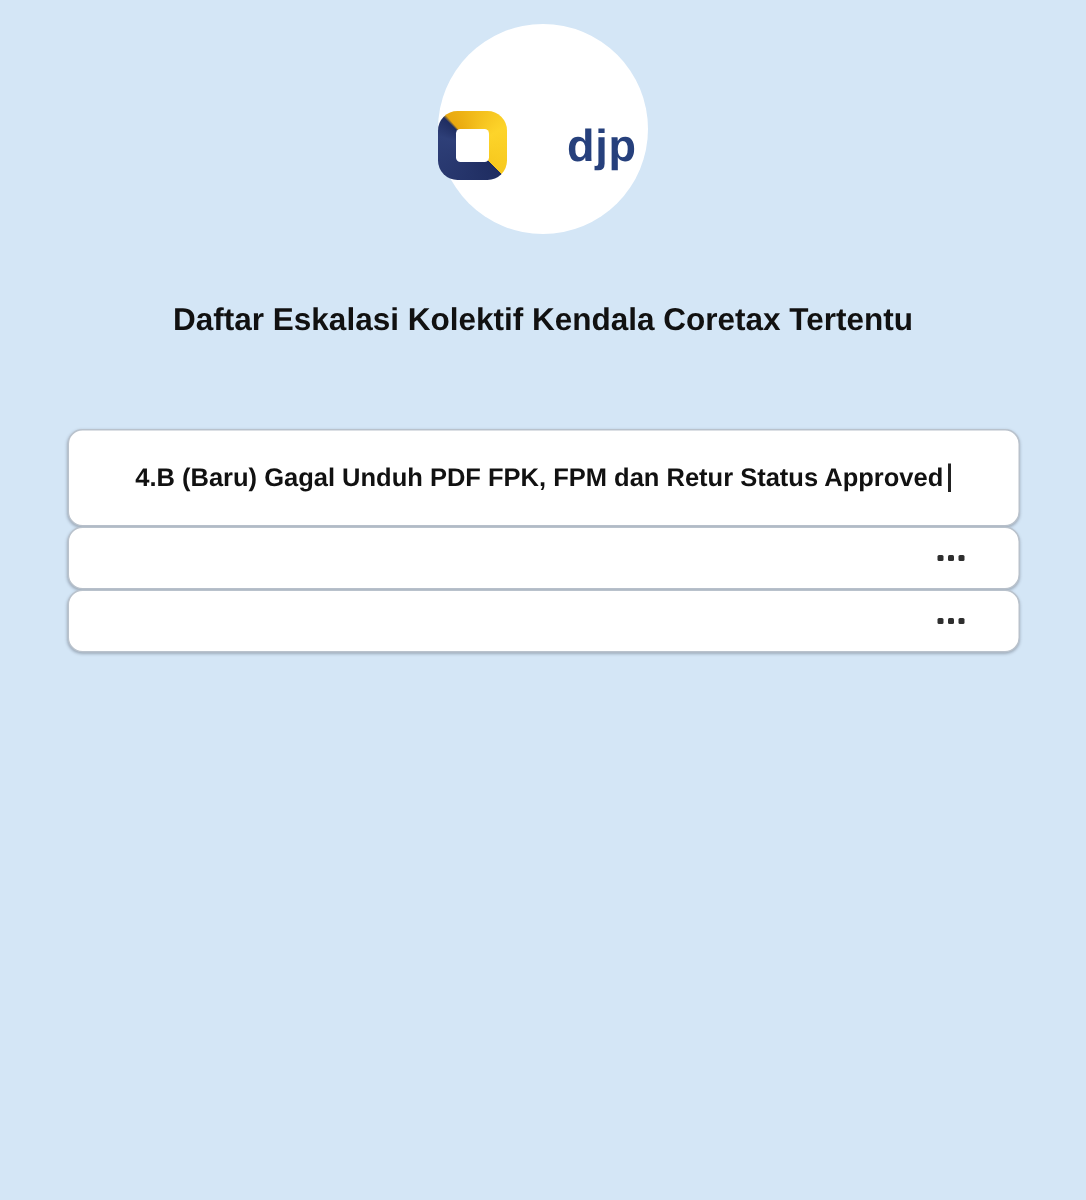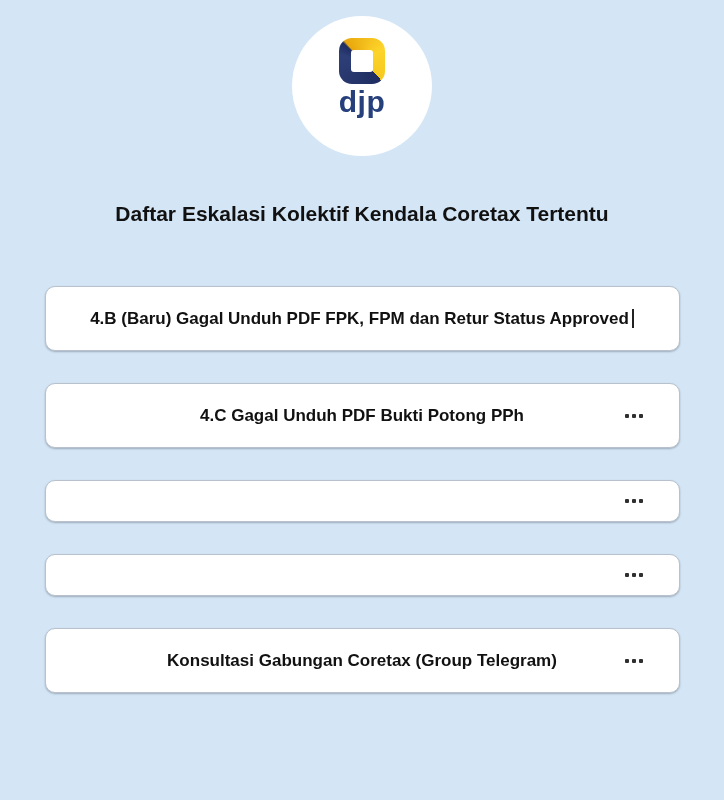--- a/index.html
+++ b/index.html
@@ -9,23 +9,24 @@
     font-family: "Liberation Sans", sans-serif;
     overflow: hidden;
   }
 
   
   .avatar {
     width: 140px; height: 140px;
     margin: 16px auto 0;
     background: #ffffff;
     border-radius: 50%;
-    display: flex; flex-direction: column;
+    display: flex; flex-direction: row;
     align-items: center;
     padding-top: 22px;
+    gap: 40px;
   }
   .logo-ring {
     width: 46px; height: 46px;
     border-radius: 13px;
     background: conic-gradient(from 135deg,
       var(--logo-navy, #1f2d61) 0deg,
       #2e3f78 150deg,
       var(--logo-navy, #1f2d61) 179deg,
       #e9a80e 184deg,
       #fdd42a 285deg,
@@ -55,21 +56,20 @@
     font-weight: 700;
     color: var(--text, #111111);
   }
 
   
   .links {
     width: 635px;
     margin: 60px auto 0;
     display: flex;
     flex-direction: column;
-    gap: 32px;
   }
   .card {
     position: relative;
     background: var(--card-bg, #ffffff);
     border: 1px solid var(--card-border, #b9c2cc);
     border-radius: 10px;
     box-shadow: 0 1px 2px rgba(90, 100, 115, 0.45);
     padding: 20px 24px;
     display: flex;
     align-items: center;
@@ -120,48 +120,30 @@
 
   <h1 class="page-title">Daftar Eskalasi Kolektif Kendala Coretax Tertentu</h1>
 
   <div class="links">
       <div class="card">
     <span class="card-label">4.B (Baru) Gagal Unduh PDF FPK, FPM dan Retur Status Approved</span>
     <span class="caret"></span>
 
   </div>
       <div class="card">
-    <span class="card-label">4.C Gagal Unduh PDF Bukti Potong PPh</span>
 
     <button class="menu-btn">
       <span class="dot"></span>
       <span class="dot"></span>
       <span class="dot"></span>
     </button>
   </div>
       <div class="card">
 
     <button class="menu-btn">
       <span class="dot"></span>
       <span class="dot"></span>
       <span class="dot"></span>
     </button>
   </div>
-      <div class="card">
-
-    <button class="menu-btn">
-      <span class="dot"></span>
-      <span class="dot"></span>
-      <span class="dot"></span>
-    </button>
-  </div>
-      <div class="card">
-    <span class="card-label">Konsultasi Gabungan Coretax (Group Telegram)</span>
-
-    <button class="menu-btn">
-      <span class="dot"></span>
-      <span class="dot"></span>
-      <span class="dot"></span>
-    </button>
-  </div>
     </div>
 
 </div>
 
 </body></html>

